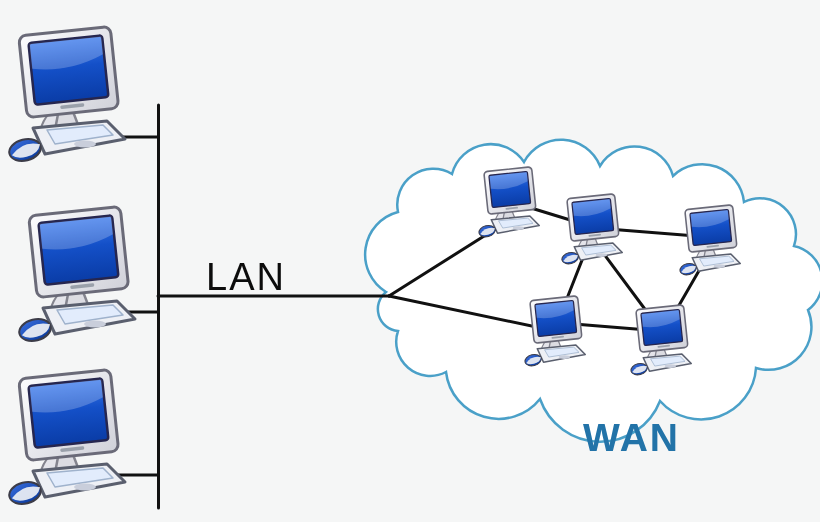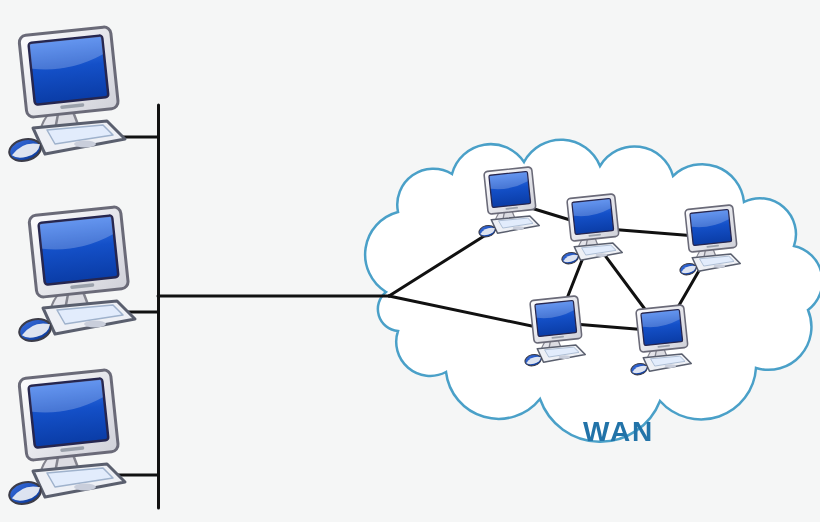--- a/index.html
+++ b/index.html
@@ -24,21 +24,21 @@
   }
   .label-lan{
     left:206px;top:256px;
     font-size:38px;
     font-weight:400;
     letter-spacing:2px;
     color:#0c0c0c;
   }
   .label-wan{
     left:583px;top:416px;
-    font-size:28px;
+    font-size:39px;
     font-weight:700;
     letter-spacing:2px;
     color:#2273a8;
   }
 </style>
 </head>
 <body>
 
 <div class="canvas">
 
@@ -121,16 +121,17 @@
     <use href="#pc" x="16" y="205" width="122" height="140"></use>
     <use href="#pc" x="6" y="368" width="122" height="140"></use>
 
     <use href="#pc" x="477" y="166" width="64" height="73"></use>
     <use href="#pc" x="560" y="193" width="64" height="73"></use>
     <use href="#pc" x="678" y="204" width="64" height="73"></use>
     <use href="#pc" x="523" y="295" width="64" height="73"></use>
     <use href="#pc" x="629" y="304" width="64" height="73"></use>
   </svg>
 
+  <div class="label label-lan">LAN</div>
 
   <div class="label label-wan">WAN</div>
 
 </div>
 
 </body></html>

